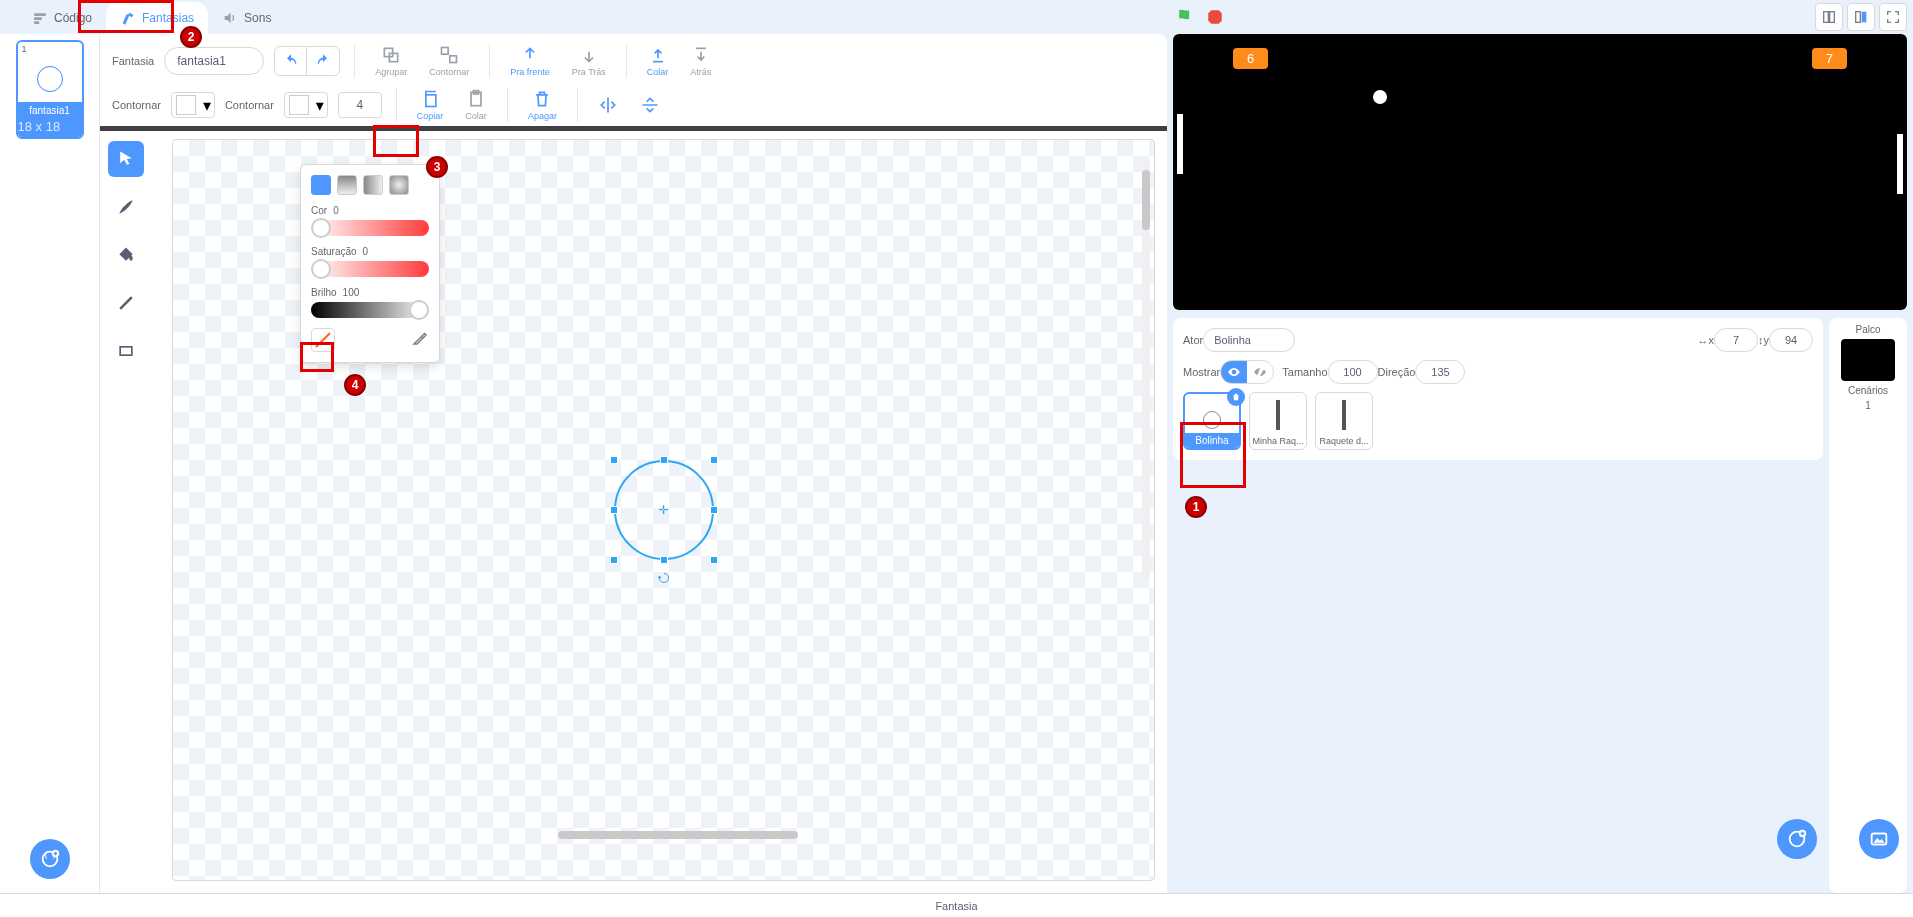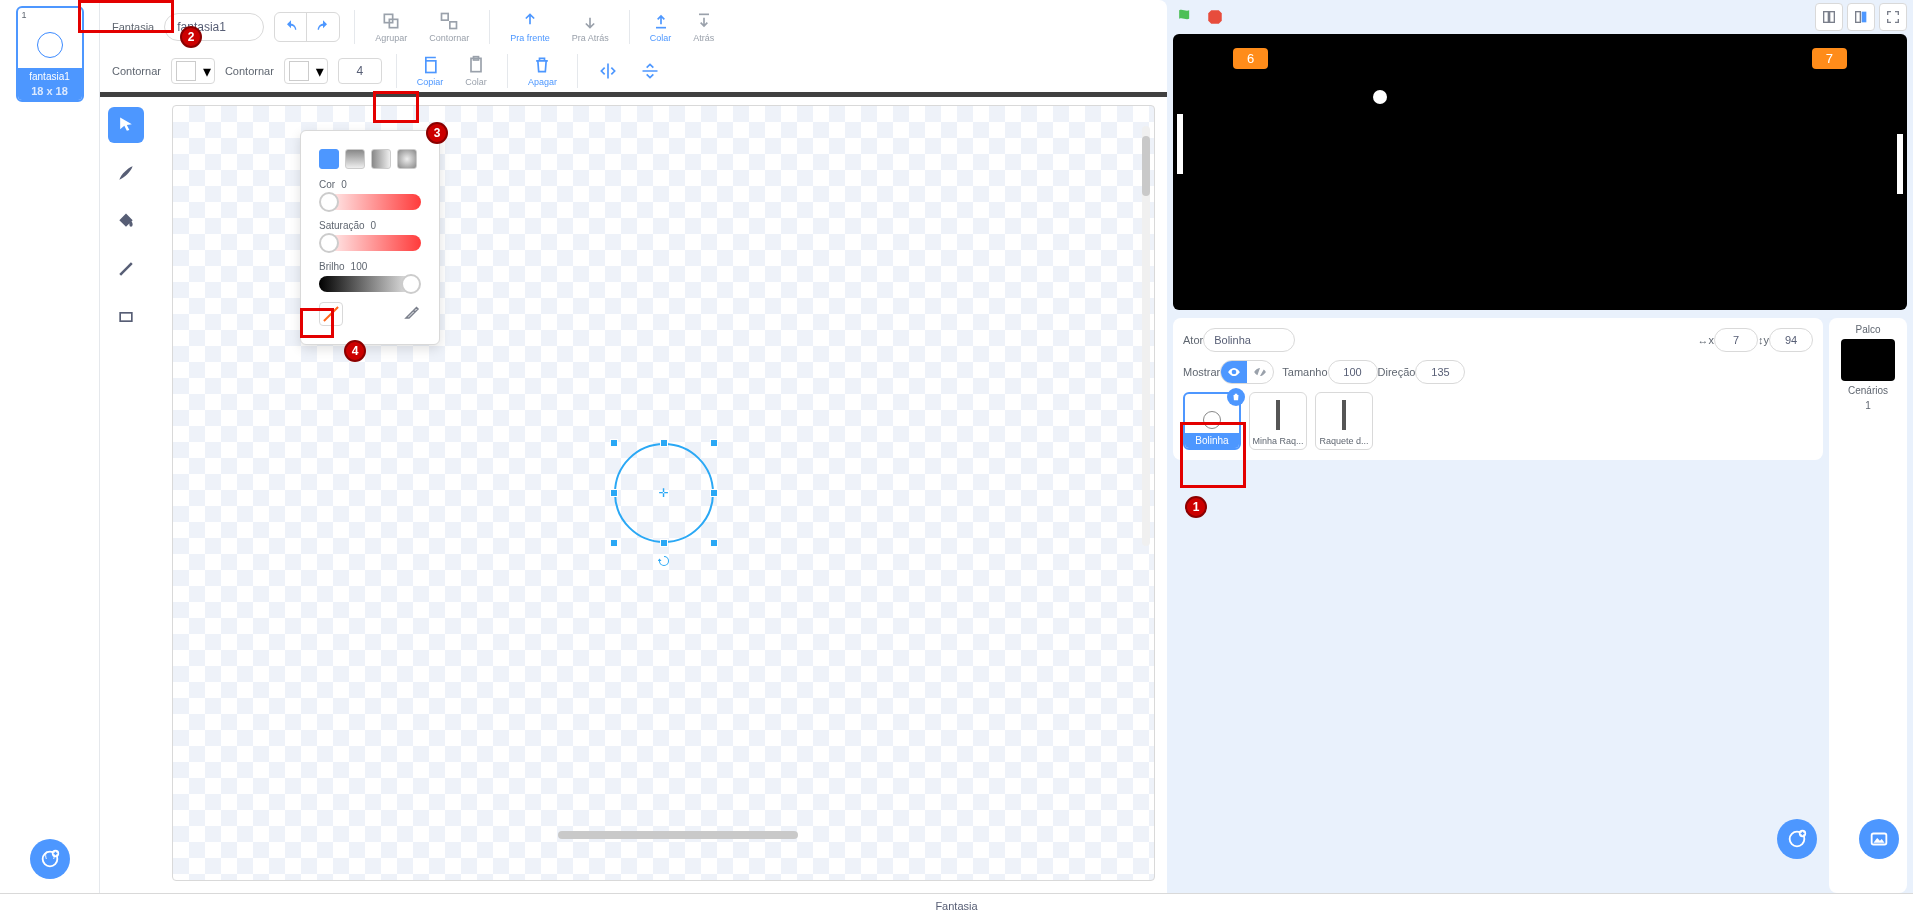--- a/index.html
+++ b/index.html
@@ -15,21 +15,21 @@
 .tab svg { width: 16px; height: 16px; }
 
 .editor-area { flex: 1; background: #fff; border-radius: 8px 8px 0 0; margin: 0 0 0 0; display: flex; }
 
 .costume-list { width: 100px; padding: 6px; display: flex; flex-direction: column; gap:6px; align-items:center; border-right: 1px solid #e5e8ec; background:#fff; position: relative;}
 .costume-thumb { width: 68px; border: 2px solid #4d97ff; border-radius: 6px; overflow:hidden; cursor:pointer;}
 .costume-thumb .tnum { font-size:9px; color:#5f6670; padding:2px 4px; text-align:left;}
 .costume-thumb .timg { height:46px; display:flex; align-items:center; justify-content:center; background:#fff;}
 .costume-thumb .timg .circ { width:26px; height:26px; border:1.5px solid #3b8aff; border-radius:50%; }
 .costume-thumb .tlabel { background:#4d97ff; color:#fff; font-size:10px; text-align:center; padding:3px 0;}
-.costume-thumb .tsize { background:#4d97ff; color:#dbe9ff; font-size:11px; text-align:center; padding-bottom:3px;font-weight:bold;}
+.costume-thumb .tsize { background:#4d97ff; color:#dbe9ff; font-size:13px; padding-bottom:3px;}
 
 .addcostume-btn { position:absolute; bottom:14px; left:50%; transform:translateX(-50%); width:40px; height:40px; border-radius:50%; background:#4d97ff; display:flex; align-items:center; justify-content:center; cursor:pointer;}
 .addcostume-btn svg { width:22px; height:22px; fill:#fff;}
 
 .paint-col { flex:1; display:flex; flex-direction:column; position:relative;}
 
 .paint-header { padding: 10px 12px 4px 12px; border-bottom:5px solid #404040;}
 .ph-row1 { display:flex; align-items:center; gap:10px; }
 .ph-label { font-size:11px; color:#5f6670; }
 .ph-input { width:100px; height:28px; border:1px solid #d9d9d9; border-radius:14px; padding:0 12px; font-size:12px; color:#575e75;}
@@ -80,21 +80,21 @@
 
 .canvas-footer { display:flex; align-items:center; justify-content:space-between; margin-top:10px;}
 .bitmap-btn { background:#4d97ff; color:#fff; border:none; border-radius:6px; padding:8px 14px; font-size:13px; display:flex; align-items:center; gap:8px; cursor:pointer;}
 .bitmap-btn svg{width:18px;height:18px;fill:#fff;}
 .zoomgroup { display:flex; gap:6px;}
 .zoomgroup .zb { width:28px;height:28px;border:1px solid #d9d9d9;border-radius:4px;display:flex;align-items:center;justify-content:center;color:#7a7f8b;font-size:14px;cursor:pointer;background:#fff;}
 
 .hscroll { position:absolute; bottom:54px; left:40%; width:240px; height:8px; background:#c9c9c9; border-radius:4px;}
 
 
-.popover { position:absolute; top:130px; left:200px; width:140px; background:#fff; border:1px solid #d9d9d9; border-radius:6px; padding:18px; box-shadow:0 4px 12px rgba(0,0,0,.12); z-index:30;}
+.popover { position:absolute; top:130px; left:200px; width:140px; background:#fff; border:1px solid #d9d9d9; border-radius:6px; padding:10px; box-shadow:0 4px 12px rgba(0,0,0,.12); z-index:30;}
 .popover .swrow { display:flex; gap:6px; margin-bottom:10px;}
 .popover .swrow .s { width:20px;height:20px;border-radius:3px;border:1px solid #ccc;}
 .popover .swrow .s.solid{background:#4d97ff;border-color:#4d97ff;}
 .popover .swrow .s.grad1{background:linear-gradient(#888,#eee);}
 .popover .swrow .s.grad2{background:linear-gradient(90deg,#888,#eee);}
 .popover .swrow .s.grad3{background:radial-gradient(#eee,#888);}
 .popover .lbl{font-size:10px;color:#5f6670;display:flex;gap:6px;margin-bottom:4px;}
 .popover .slider{height:16px;border-radius:8px;position:relative;margin-bottom:10px;}
 .popover .slider .knob{position:absolute;width:20px;height:20px;border:2px solid #ccc;background:#fff;border-radius:50%;top:-2px;}
 .slider.hue{background:linear-gradient(90deg,#fff,#ff3b3b);}
@@ -152,20 +152,44 @@
 
 .addsprite-float,.addstage-float{position:absolute;width:40px;height:40px;border-radius:50%;background:#4d97ff;display:flex;align-items:center;justify-content:center;cursor:pointer;}
 .addsprite-float svg,.addstage-float svg{width:22px;height:22px;fill:#fff;}
 </style>
 </head>
 <body>
 
 <div class="main">
 
   <div class="left-col" style="position:relative;">
+    <div class="tabs-row">
+      <div class="tab">
+        <svg viewBox="0 0 24 24" fill="#9aa1ab">
+            <rect x="3" y="5" width="18" height="4" rx="1"></rect>
+            <rect x="3" y="11" width="12" height="4" rx="1"></rect>
+            <rect x="3" y="17" width="8" height="4" rx="1"></rect>
+          </svg>
+        <span>Código</span>
+      </div>
+      <div class="tab active">
+        <svg viewBox="0 0 24 24" fill="#4d97ff">
+            <path d="M4 20l6-14 4 2-6 14z"></path>
+            <path d="M14 4l6 3-2 4-6-3z"></path>
+          </svg>
+        <span>Fantasias</span>
+      </div>
+      <div class="tab">
+        <svg viewBox="0 0 24 24" fill="#9aa1ab">
+            <path d="M4 9v6h4l5 5V4L8 9z"></path>
+            <path d="M16 8c1.5 1.5 1.5 6.5 0 8" stroke="#9aa1ab" fill="none" stroke-width="2"></path>
+          </svg>
+        <span>Sons</span>
+      </div>
+    </div>
 
     <div class="annbox" style="left:78px; top:0px; width:96px; height:33px;"></div>
     <div class="ann" style="left:180px; top:26px;">2</div>
 
     <div class="editor-area">
       <div class="costume-list">
         <div class="costume-thumb">
           <div class="tnum">1</div>
           <div class="timg">
               <div class="circ"></div>
@@ -219,21 +243,21 @@
             <div class="iconbtn active">
                 <svg viewBox="0 0 24 24" stroke-width="2">
                   <path d="M12 4v12M7 9l5-5 5 5"></path>
                 </svg>
                 <span>Pra frente</span>
               </div>
             <div class="iconbtn">
                 <svg viewBox="0 0 24 24" stroke-width="2">
                   <path d="M12 20V8M7 15l5 5 5-5"></path>
                 </svg>
-                <span>Pra Atrás</span>
+                <span>Pra Trás</span>
               </div>
             <div class="vsep"></div>
             <div class="iconbtn active">
                 <svg viewBox="0 0 24 24" stroke-width="2">
                   <path d="M12 6v10M8 10l4-4 4 4"></path>
                   <path d="M6 20h12"></path>
                 </svg>
                 <span>Colar</span>
               </div>
             <div class="iconbtn">

